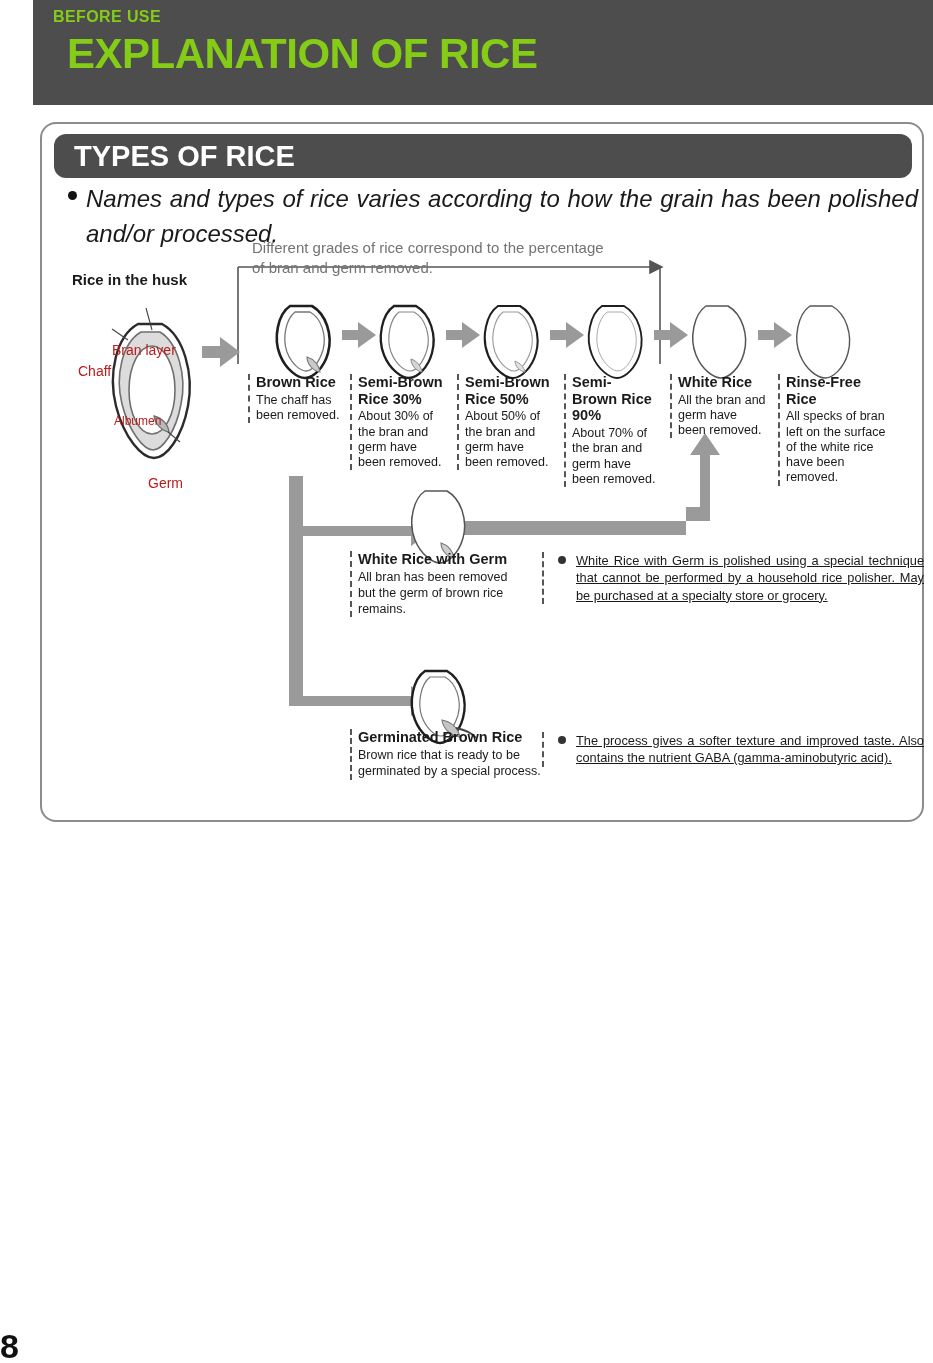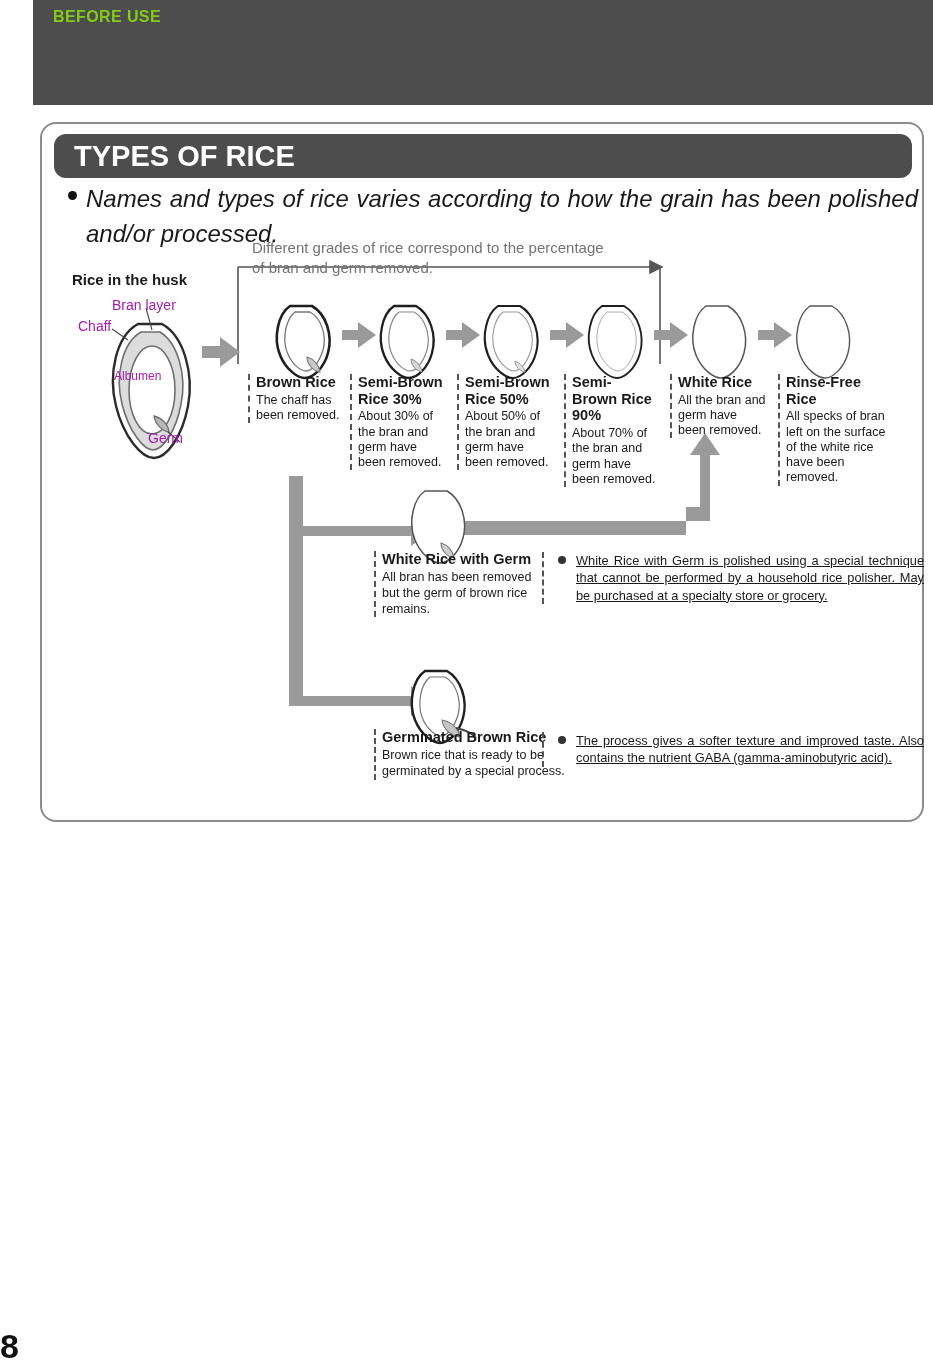--- a/index.html
+++ b/index.html
@@ -111,21 +111,22 @@
     width: 884px;
     height: 700px;
     pointer-events: none;
   }
   .diagram * { pointer-events: auto; }
 
   .lbl {
     position: absolute;
     font-size: 13px;
     line-height: 1.3;
-    color: #a21caf;
+    color: #b91c1c;
+    margin-top: 45px;
   }
 
   
   .grade-caption {
     position: absolute;
     left: 210px;
     top: 114px;
     width: 360px;
     font-size: 15px;
     line-height: 1.3;
@@ -169,21 +170,20 @@
   .grade-col.c3 { left: 522px; width: 92px; }
   .grade-col.c4 { left: 628px; width: 96px; }
   .grade-col.c5 { left: 736px; width: 112px; }
 
   
   .sub-col {
     position: absolute;
     width: 178px;
     border-left: 2px dashed #555;
     padding-left: 6px;
-    margin-left: 24px;
   }
   .sub-col .s-title {
     font-size: 14.5px;
     font-weight: bold;
     line-height: 1.2;
     margin-bottom: 2px;
   }
   .sub-col .s-desc {
     font-size: 12.5px;
     line-height: 1.25;
@@ -226,20 +226,21 @@
     font-weight: bold;
     color: #111;
     line-height: 1;
   }
 </style>
 </head>
 <body>
 
 <div class="page-header">
   <div class="header-kicker">BEFORE USE</div>
+  <div class="header-title">EXPLANATION OF RICE</div>
 </div>
 
 <div class="main-panel">
 
   <div class="section-bar">
     <div class="section-title">TYPES OF RICE</div>
   </div>
 
   <div class="intro">
     <span class="bullet"></span>

